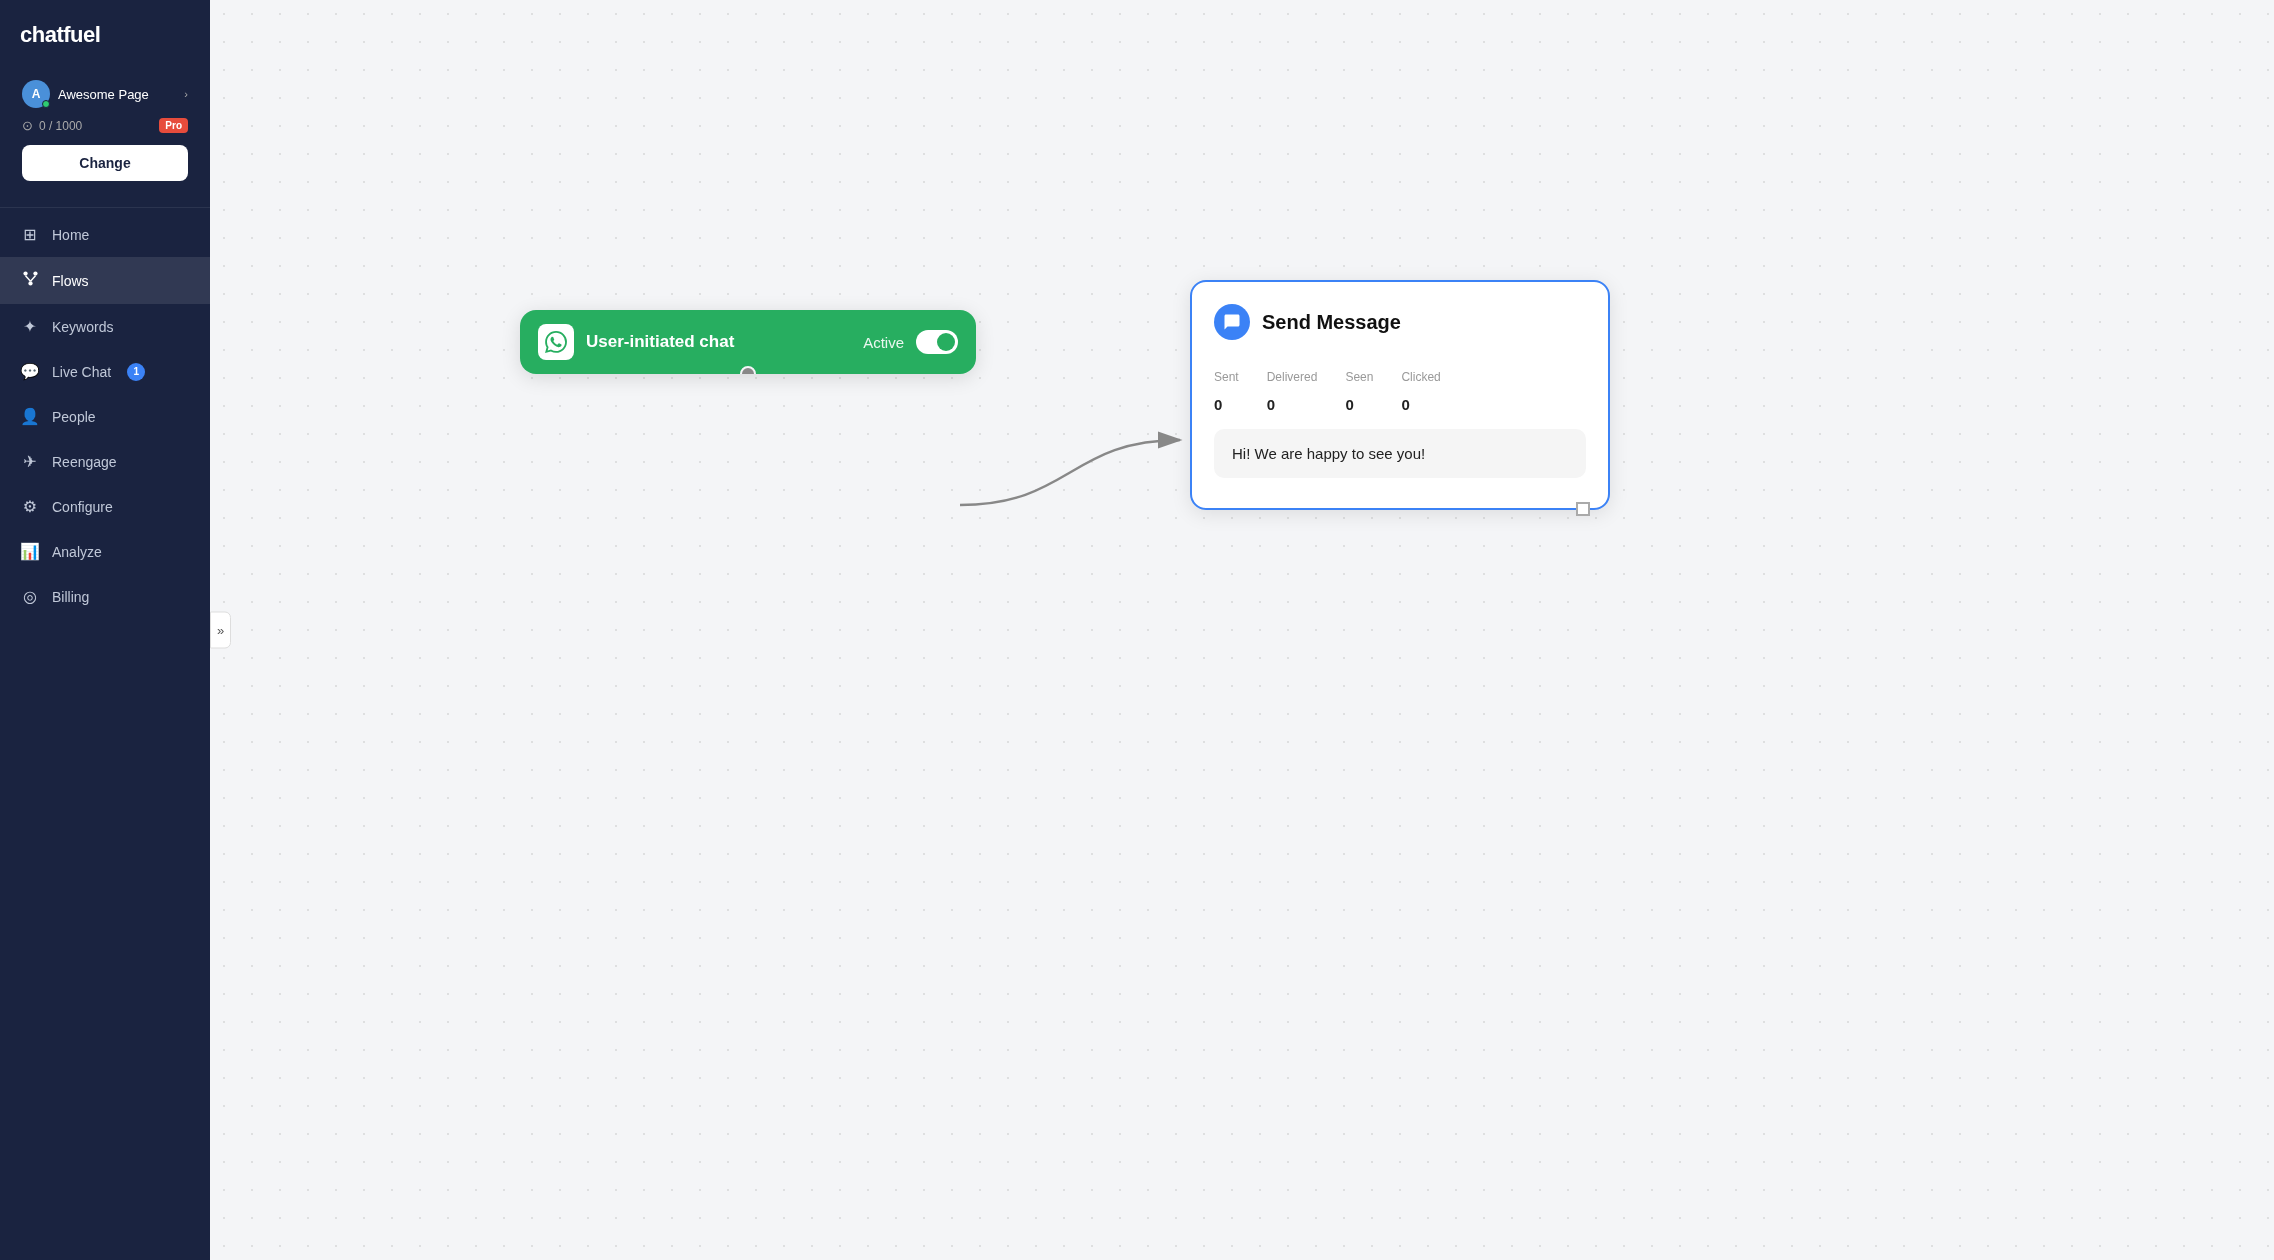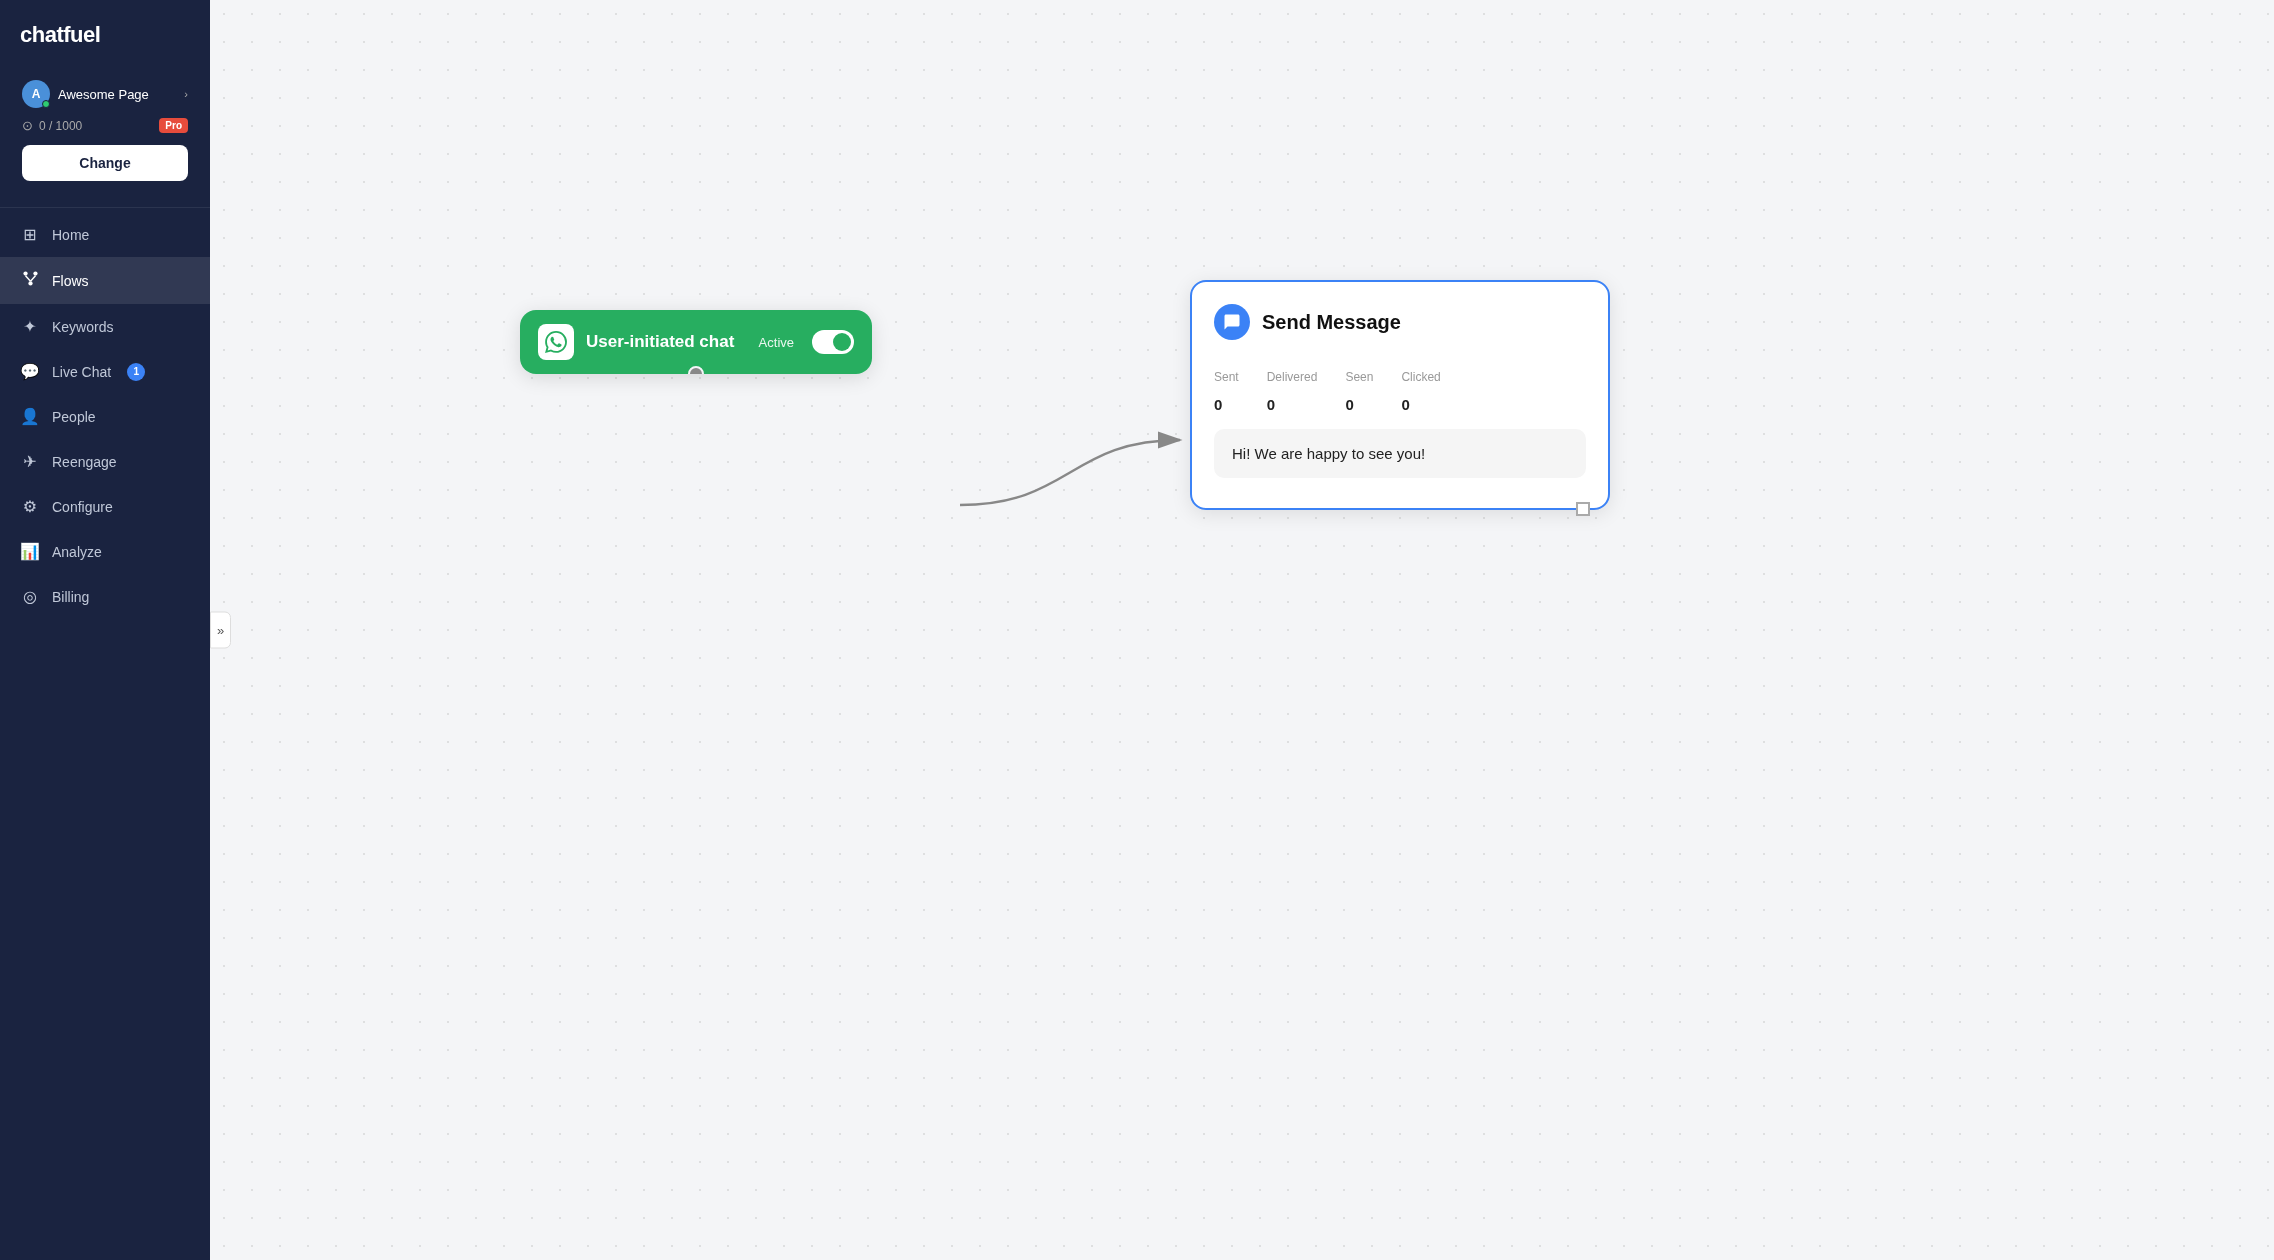--- a/index.html
+++ b/index.html
@@ -137,21 +137,21 @@
       color: #555;
       font-size: 13px;
       z-index: 5;
     }
 
     
     .flow-node-trigger {
       position: absolute;
       left: 310px;
       top: 310px;
-      width: 352px;
+      width: 456px;
       border-radius: 16px;
       overflow: hidden;
       box-shadow: 0 4px 20px rgba(0,0,0,0.12);
     }
     .trigger-header {
       background: #27ae60;
       padding: 14px 18px;
       display: flex;
       align-items: center;
       gap: 12px;
@@ -162,21 +162,21 @@
       border-radius: 8px;
       display: flex; align-items: center; justify-content: center;
       font-size: 20px;
     }
     .trigger-title {
       flex: 1;
       font-size: 17px;
       font-weight: 600;
       color: #fff;
     }
-    .active-label { color: rgba(255,255,255,0.9); font-size: 13px; margin-right: 6px; }
+    .active-label { color: rgba(255,255,255,0.9); font-size: 15px; }
     .toggle-switch {
       width: 42px; height: 24px;
       background: #fff;
       border-radius: 12px;
       position: relative;
       display: inline-block;
     }
     .toggle-switch::after {
       content: '';
       position: absolute;

